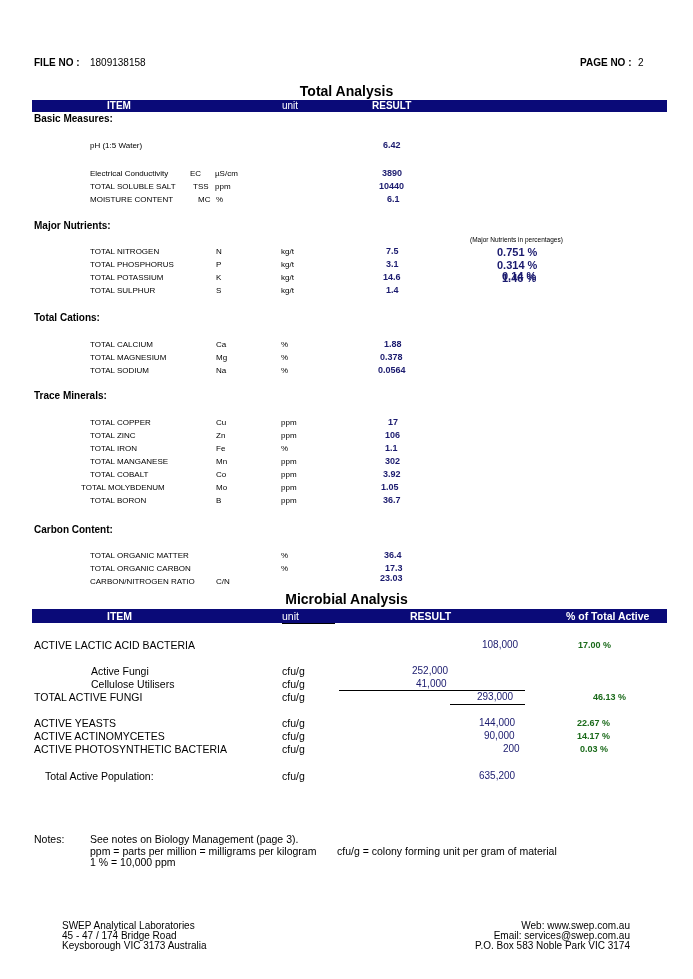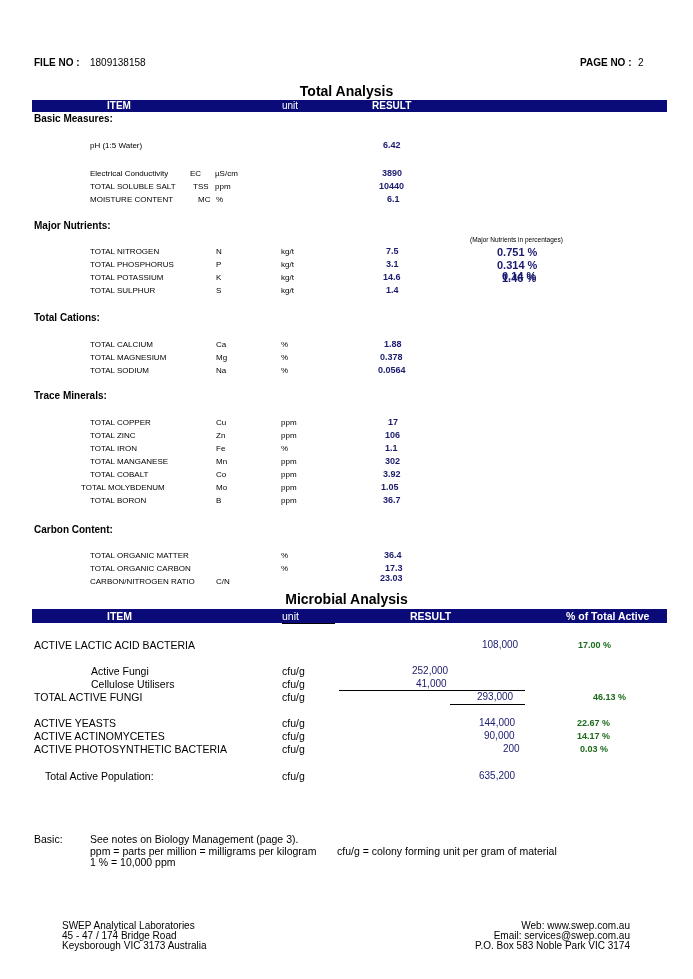--- a/index.html
+++ b/index.html
@@ -200,21 +200,21 @@
   <div class="abs mrow" style="left:282px;top:743px;">cfu/g</div>
   <div class="abs mval" style="left:503px;top:743px;">200</div>
   <div class="abs green" style="left:580px;top:744px;">0.03 %</div>
 
   <div class="abs mrow" style="left:45px;top:770px;">Total Active Population:</div>
   <div class="abs mrow" style="left:282px;top:770px;">cfu/g</div>
   <div class="abs mval" style="left:479px;top:770px;">635,200</div>
 </div>
 
 <div>
-  <div class="abs notes" style="left:34px;top:834px;">Basic:</div>
+  <div class="abs notes" style="left:34px;top:834px;">Notes:</div>
   <div class="abs notes" style="left:90px;top:834px;">See notes on Biology Management (page 3).</div>
   <div class="abs notes" style="left:90px;top:846px;">ppm = parts per million = milligrams per kilogram</div>
   <div class="abs notes" style="left:337px;top:846px;">cfu/g = colony forming unit per gram of material</div>
   <div class="abs notes" style="left:90px;top:857px;">1 % = 10,000 ppm</div>
 </div>
 
 <div class="abs foot" style="left:62px;top:921px;">
   <div>SWEP Analytical Laboratories</div>
   <div>45 - 47 / 174 Bridge Road</div>
   <div>Keysborough VIC 3173 Australia</div>

